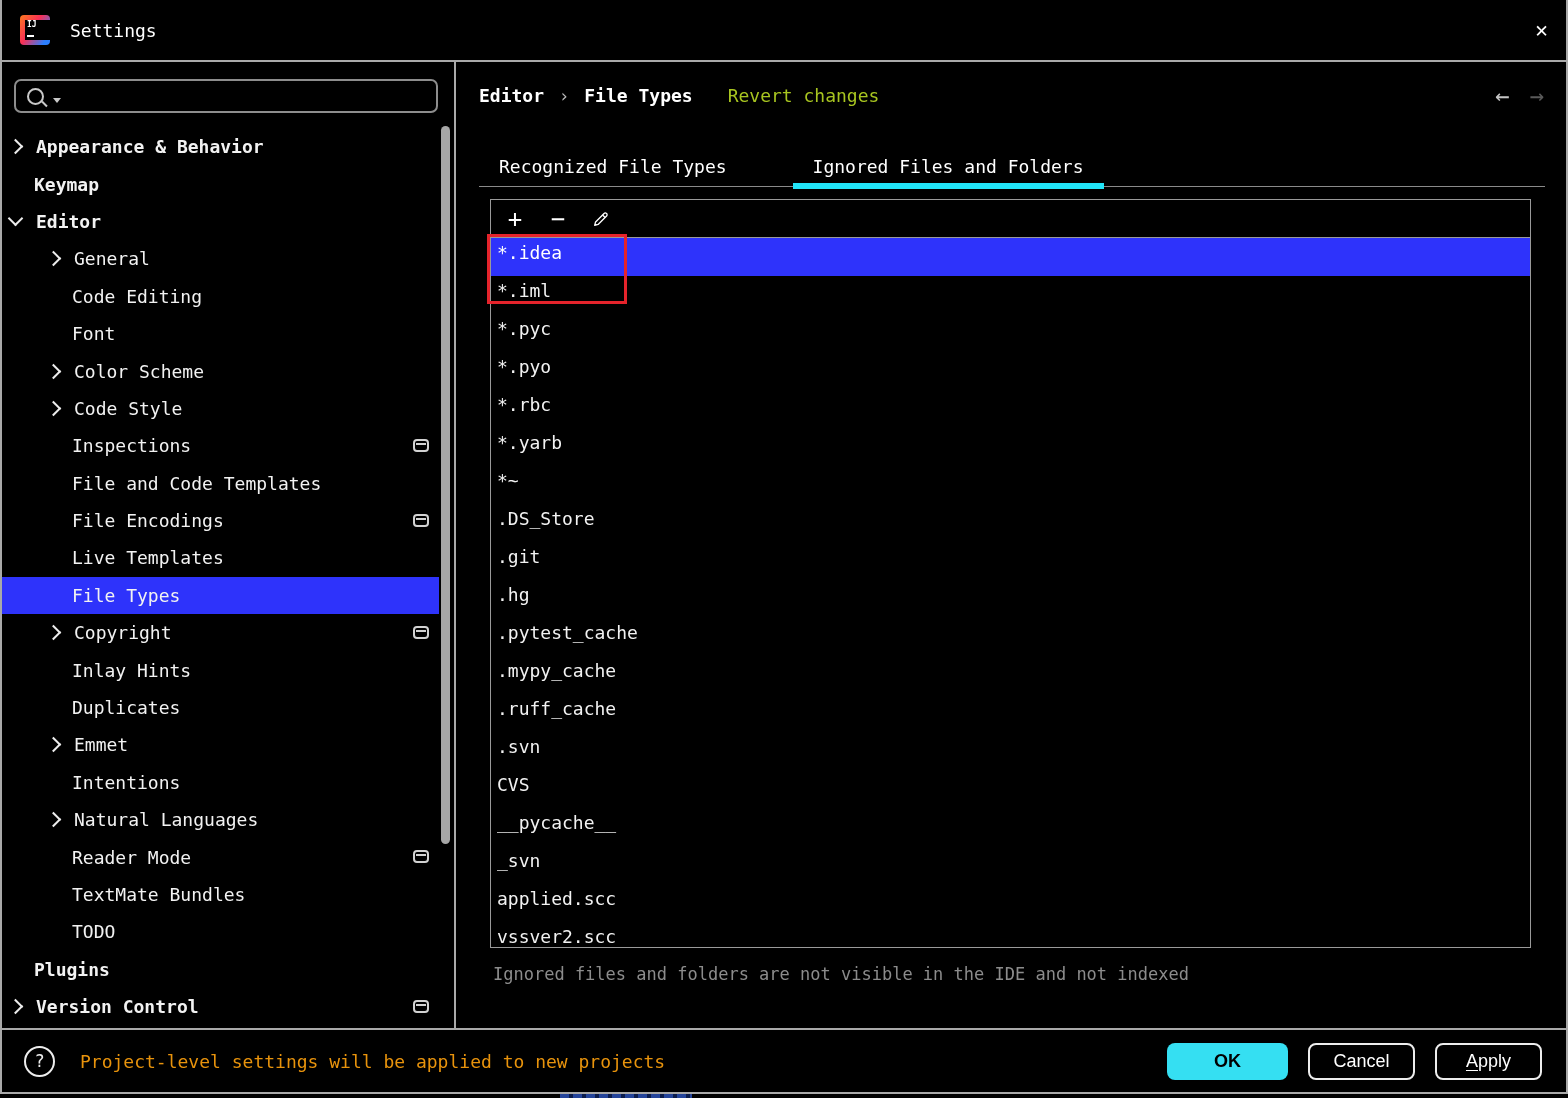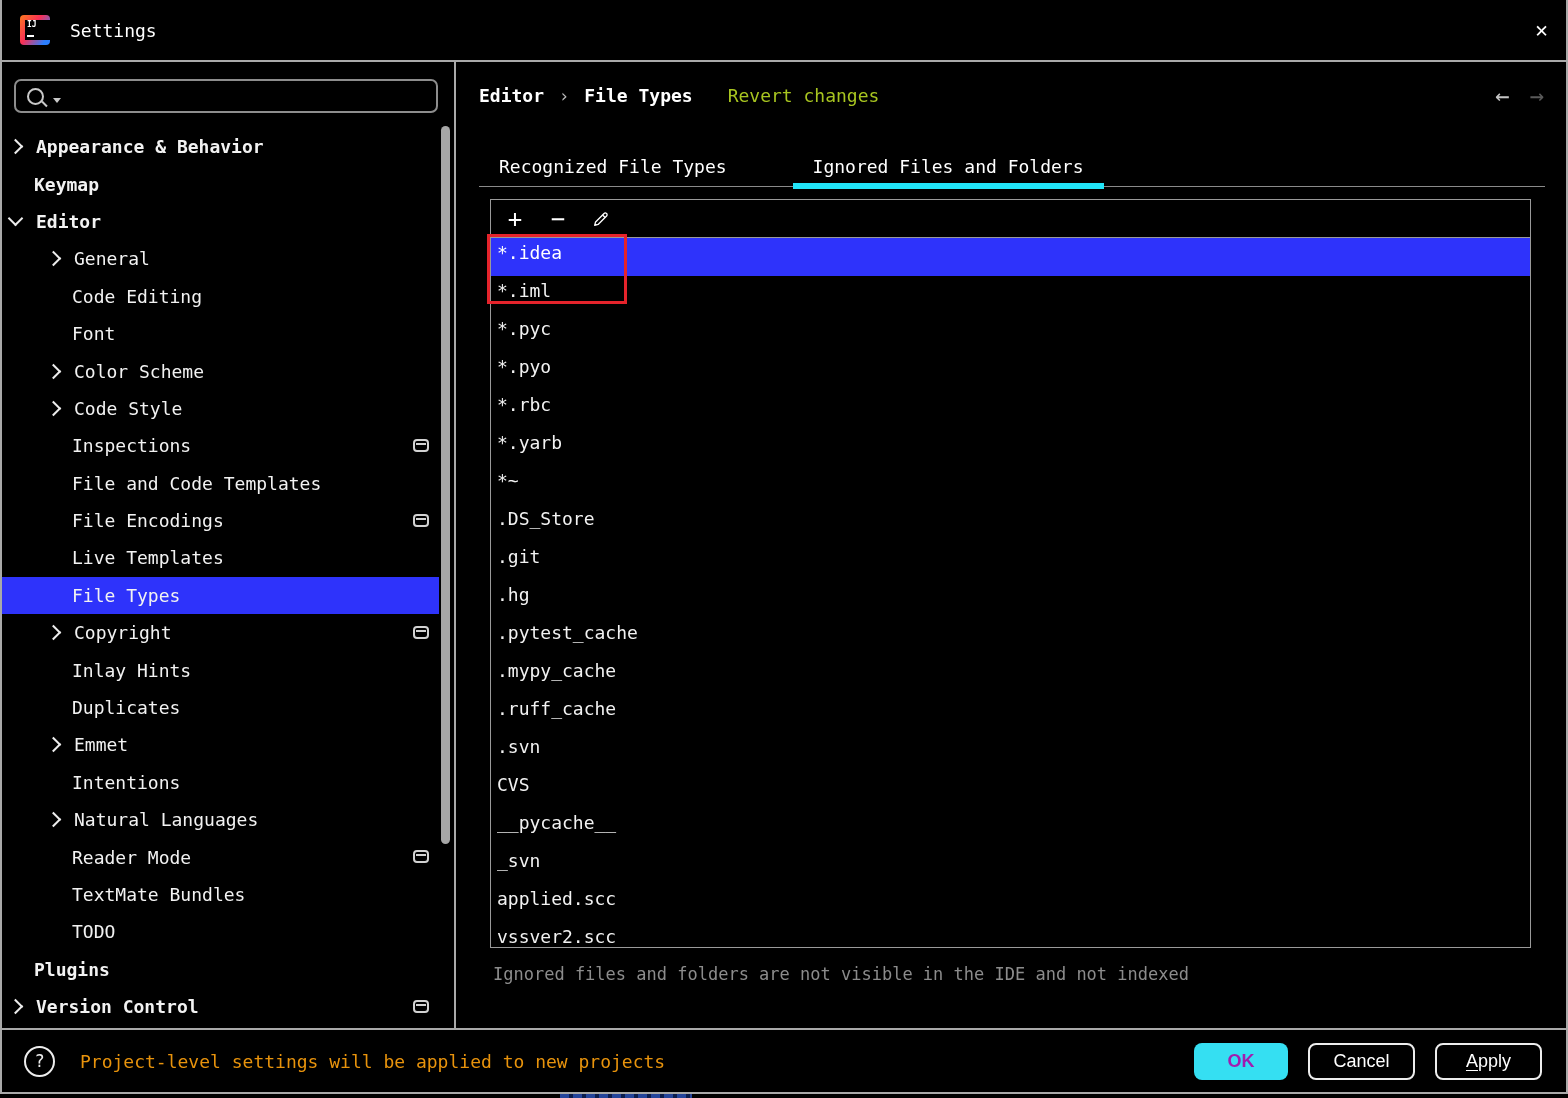--- a/index.html
+++ b/index.html
@@ -59,21 +59,21 @@
   .annotation{position:absolute;left:31px;top:172px;width:134px;height:64px;border:3px solid #E5232B;z-index:6;pointer-events:none;}
   .note{position:absolute;left:37px;top:902px;font-size:17px;color:#8C8C8C;white-space:nowrap;}
   
   .bottombar{position:absolute;left:0;right:0;bottom:0;height:64px;border-top:2px solid #A9A9A9;box-sizing:border-box;
              display:flex;align-items:center;background:#000;}
   .help{margin-left:22px;width:31px;height:31px;border:2px solid #EDEDED;border-radius:50%;box-sizing:border-box;
         display:flex;align-items:center;justify-content:center;color:#EDEDED;font-size:17px;}
   .msg{margin-left:25px;color:#E8930C;font-size:18px;}
   .btns{margin-left:auto;margin-right:24px;display:flex;gap:20px;}
   .btn{height:37px;border-radius:8px;font-size:18px;display:flex;align-items:center;justify-content:center;box-sizing:border-box;cursor:default;}
-  .btn-ok{width:94px;background:#35DFF2;color:#a21caf;font-weight:bold;border:none;text-align:right;}
+  .btn-ok{width:121px;background:#35DFF2;color:#000000;font-weight:bold;border:none;text-align:right;}
   .btn-ghost{width:107px;border:2px solid #EDEDED;color:#fff;background:transparent;}
   .mn{text-decoration:underline;text-underline-offset:3px;}
   .desktop-fragment{position:absolute;left:560px;bottom:0;width:132px;height:4px;
         background:repeating-linear-gradient(90deg,#24449A 0 9px,#0B1C4C 9px 13px);}
 </style>
 </head>
 <body>
 
 <div class="window">
 

